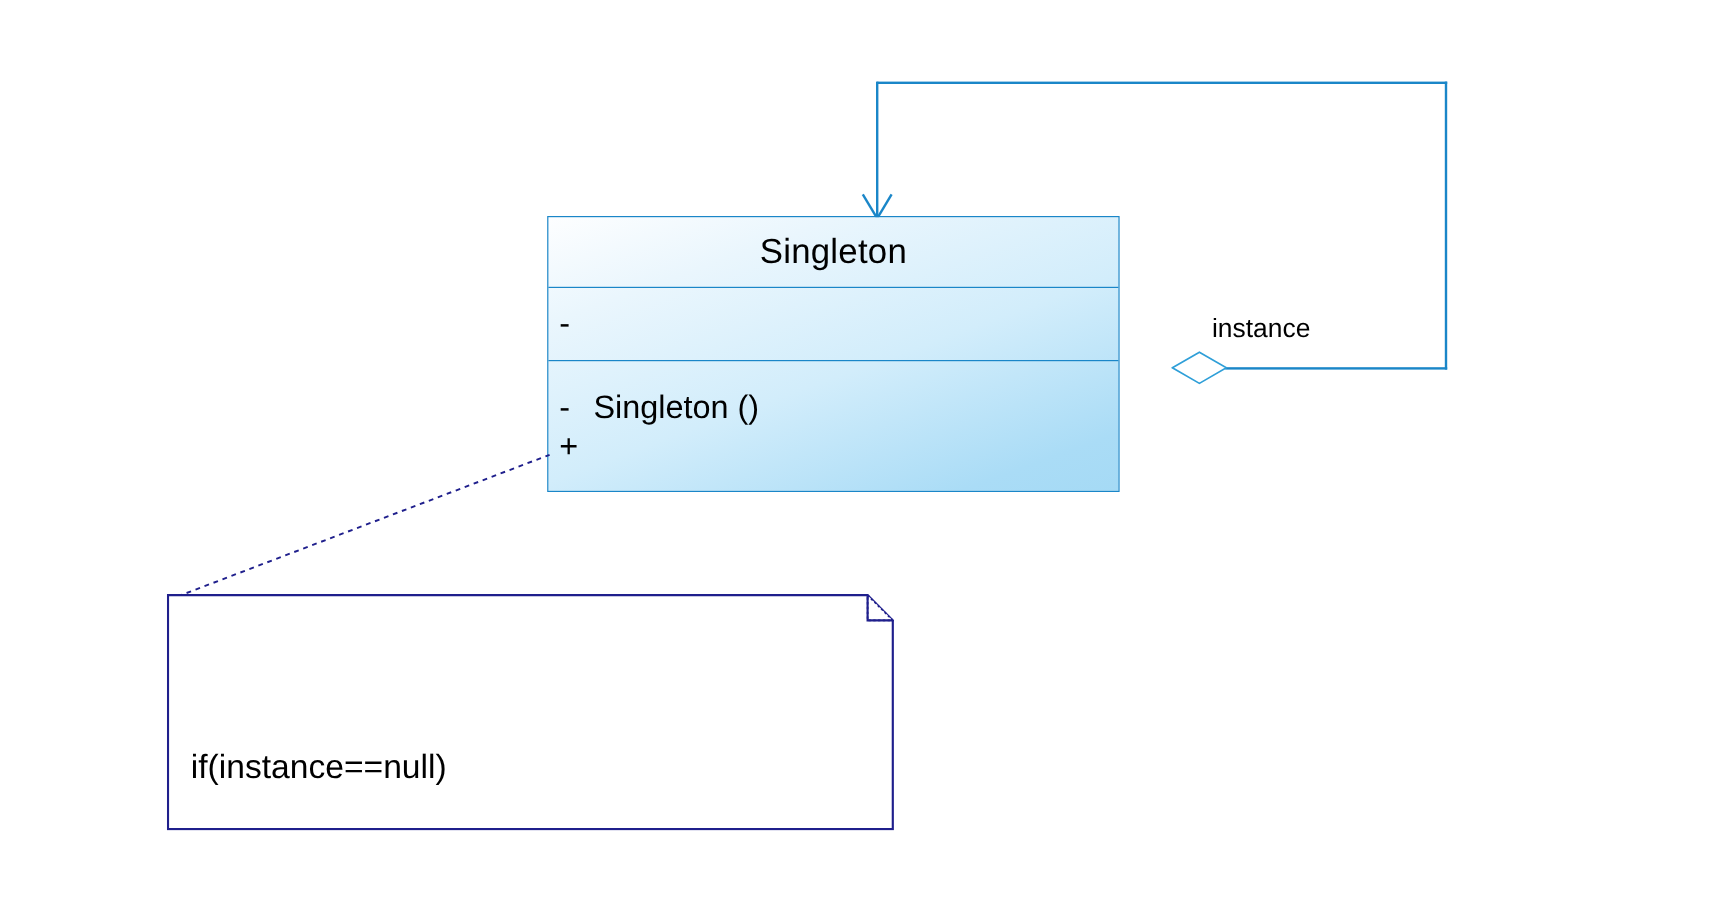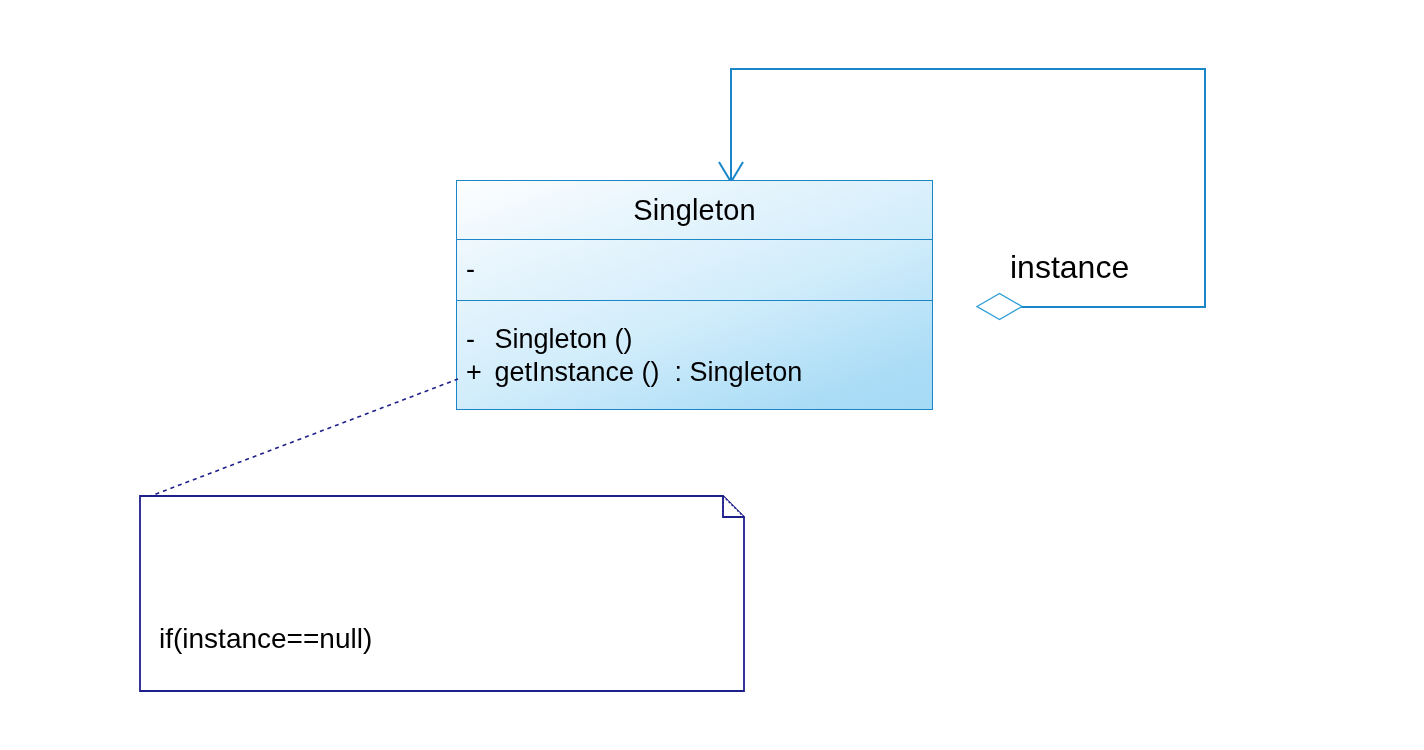--- a/index.html
+++ b/index.html
@@ -132,22 +132,22 @@
     position: absolute;
     left: 976px;
     top: 292px;
     width: 47px;
     height: 29px;
   }
 
   .assoc-label {
     position: absolute;
     left: 1010px;
-    top: 249px;
-    font-size: 32px;
+    top: 261px;
+    font-size: 22px;
     color: #000000;
     white-space: nowrap;
   }
 
   
   .note {
     position: absolute;
     left: 139px;
     top: 495px;
     width: 606px;
@@ -212,21 +212,20 @@
       </div>
     </div>
 
     <div class="class-methods">
       <div class="member meth-row">
         <span class="vis">-</span>
         <span class="sig"> Singleton ()</span>
       </div>
       <div class="member meth-row">
         <span class="vis">+</span>
-        <span class="sig"> getInstance ()  : Singleton</span>
       </div>
     </div>
 
   </div>
 
   <svg class="anchor-line" viewBox="0 0 330 135">
     <line x1="8" y1="127" x2="318" y2="9" stroke="#1f1f8c" stroke-width="1.6" stroke-dasharray="4 4"></line>
   </svg>
 
   <div class="note">

